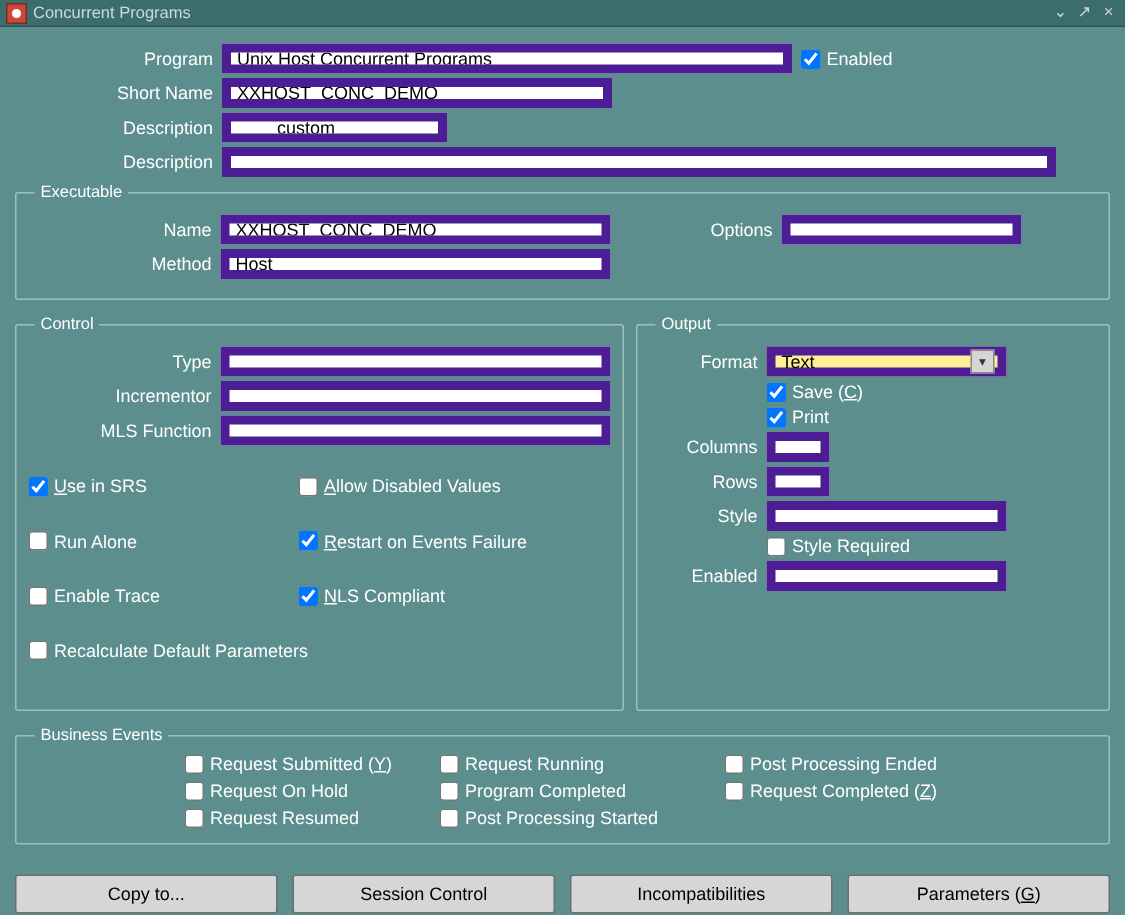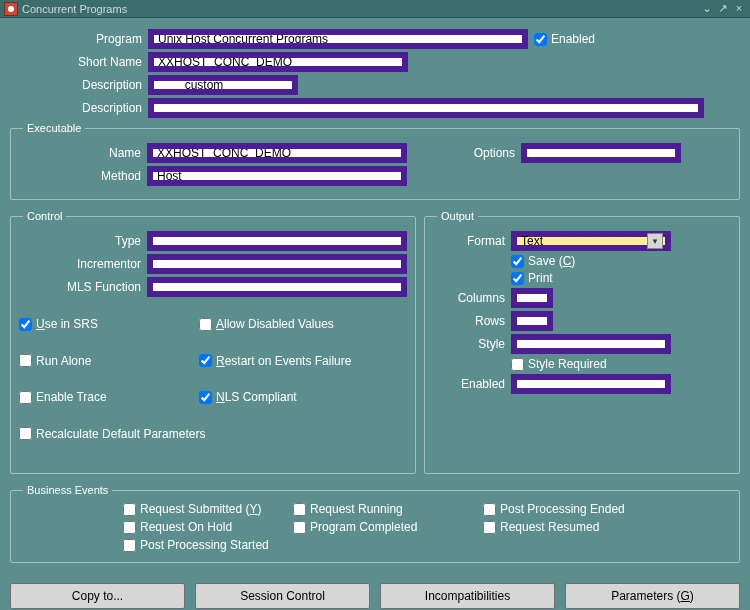--- a/index.html
+++ b/index.html
@@ -305,20 +305,24 @@
         </label>
 
       <label class="ck">
           <input type="checkbox" style="">
           <span>Request On Hold</span>
         </label>
       <label class="ck">
           <input type="checkbox" style="">
           <span>Program Completed</span>
         </label>
+      <label class="ck">
+          <input type="checkbox" style="">
+        <span><span>Request Completed (</span><span class="u">Z</span><span>)</span></span>
+      </label>
 
       <label class="ck">
           <input type="checkbox" style="">
           <span>Request Resumed</span>
         </label>
       <label class="ck">
           <input type="checkbox" style="">
           <span>Post Processing Started</span>
         </label>
       <span></span>

